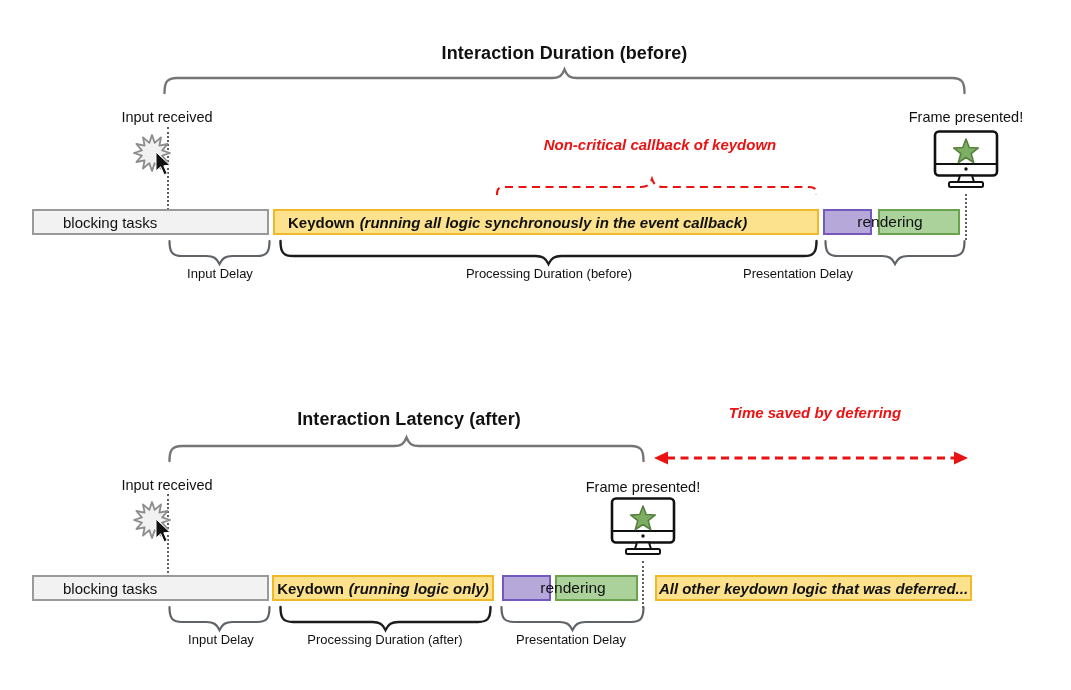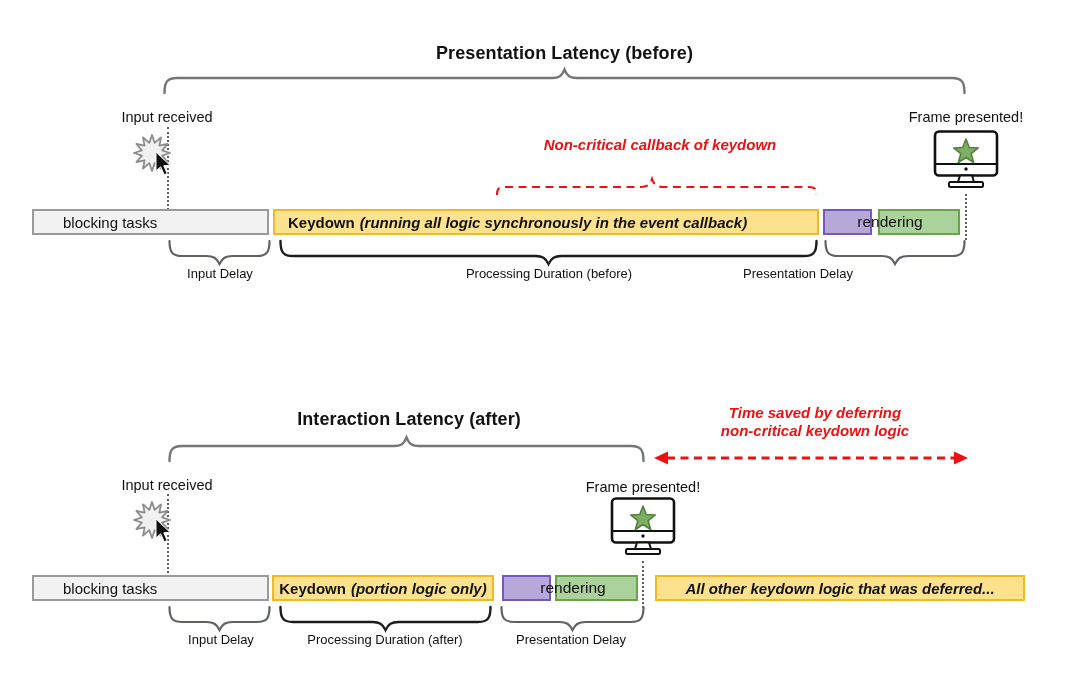--- a/index.html
+++ b/index.html
@@ -36,21 +36,21 @@
   .dotline{width:0;border-left:2px dotted #5f5f5f;z-index:0;}
   svg{display:block;overflow:visible;}
 </style>
 </head>
 <body>
 
 <div class="canvas">
 
   <section>
 
-    <div class="abs title" style="left:163px;top:43px;width:803px;">Presentation Latency (before)</div>
+    <div class="abs title" style="left:163px;top:43px;width:803px;">Interaction Duration (before)</div>
 
     <svg class="abs" style="left:163px;top:68px;" width="803" height="26" viewBox="0 0 803 26">
       <path d="M1.5,25 C1.5,14 4,10 14,10 L389,10 C396,10 399,8 401.5,1.5 C404,8 407,10 414,10 L789,10 C799,10 801.5,14 801.5,25" fill="none" stroke="var(--brace-main)" stroke-width="2.4" stroke-linecap="round"></path>
     </svg>
 
     <div class="abs marker-label" style="left:87px;top:109px;width:160px;">Input received</div>
 
     <div class="abs dotline" style="left:167px;top:127px;height:83px;"></div>
 
     <svg class="abs" style="left:130px;top:132px;z-index:2;" width="52" height="48" viewBox="0 0 52 48">
@@ -108,21 +108,20 @@
   <section>
 
     <div class="abs title" style="left:159px;top:409px;width:500px;">Interaction Latency (after)</div>
 
     <svg class="abs" style="left:168px;top:436px;" width="477" height="26" viewBox="0 0 477 26">
       <path d="M1.5,25 C1.5,14 4,10 14,10 L226,10 C233,10 236,8 238.5,1.5 C241,8 244,10 251,10 L463,10 C473,10 475.5,14 475.5,25" fill="none" stroke="var(--brace-main)" stroke-width="2.4" stroke-linecap="round"></path>
     </svg>
 
     <div class="abs red-note" style="left:665px;top:404px;width:300px;">
       <div>Time saved by deferring</div>
-      <div>non-critical keydown logic</div>
     </div>
 
     <svg class="abs" style="left:654px;top:450px;" width="314" height="16" viewBox="0 0 314 16">
       <line x1="13" y1="8" x2="301" y2="8" stroke="var(--red)" stroke-width="3.2" stroke-dasharray="8,5.5"></line>
       <polygon points="0,8 14,1.5 14,14.5" fill="var(--red)"></polygon>
       <polygon points="314,8 300,1.5 300,14.5" fill="var(--red)"></polygon>
     </svg>
 
     <div class="abs marker-label" style="left:87px;top:477px;width:160px;">Input received</div>
 
@@ -144,26 +143,26 @@
       <polygon points="35,9 38.23,17.55 47.36,17.98 40.23,23.7 42.64,32.52 35,27.5 27.36,32.52 29.77,23.7 22.64,17.98 31.77,17.55" fill="#7dae63" stroke="#55803e" stroke-width="1.6" stroke-linejoin="round"></polygon>
     </svg>
 
     <div class="abs dotline" style="left:642px;top:561px;height:47px;"></div>
 
     <div class="abs bar bar-gray" style="left:32px;top:575px;width:237px;z-index:1;">
       <span>blocking tasks</span>
     </div>
     <div class="abs bar bar-yellow center-text" style="left:272px;top:575px;width:222px;">
       <span class="kd-prefix">Keydown</span>
-      <span class="italic">(portion logic only)</span>
+      <span class="italic">(running logic only)</span>
     </div>
     <div class="abs bar bar-purple" style="left:502px;top:575px;width:49px;"></div>
     <div class="abs bar bar-green" style="left:555px;top:575px;width:83px;"></div>
     <div class="abs overlay-label" style="left:503px;top:575px;width:140px;">rendering</div>
-    <div class="abs bar bar-yellow center-text italic" style="left:655px;top:575px;width:370px;">
+    <div class="abs bar bar-yellow center-text italic" style="left:655px;top:575px;width:317px;">
       <span>All other keydown logic that was deferred...</span>
     </div>
 
     <svg class="abs" style="left:168px;top:606px;" width="103" height="25" viewBox="0 0 103 25">
       <path d="M1.5,1 C1.5,12 4,16 14,16 L38.5,16 C45.5,16 48.5,18 51.5,24 C54.5,18 57.5,16 64.5,16 L89,16 C99,16 101.5,12 101.5,1" fill="none" stroke="var(--brace-light)" stroke-width="2.2" stroke-linecap="round"></path>
     </svg>
     <svg class="abs" style="left:279px;top:606px;" width="213" height="25" viewBox="0 0 213 25">
       <path d="M1.5,1 C1.5,12 4,16 14,16 L93.5,16 C100.5,16 103.5,18 106.5,24 C109.5,18 112.5,16 119.5,16 L199,16 C209,16 211.5,12 211.5,1" fill="none" stroke="var(--brace-dark)" stroke-width="2.4" stroke-linecap="round"></path>
     </svg>
     <svg class="abs" style="left:500px;top:606px;" width="145" height="25" viewBox="0 0 145 25">

